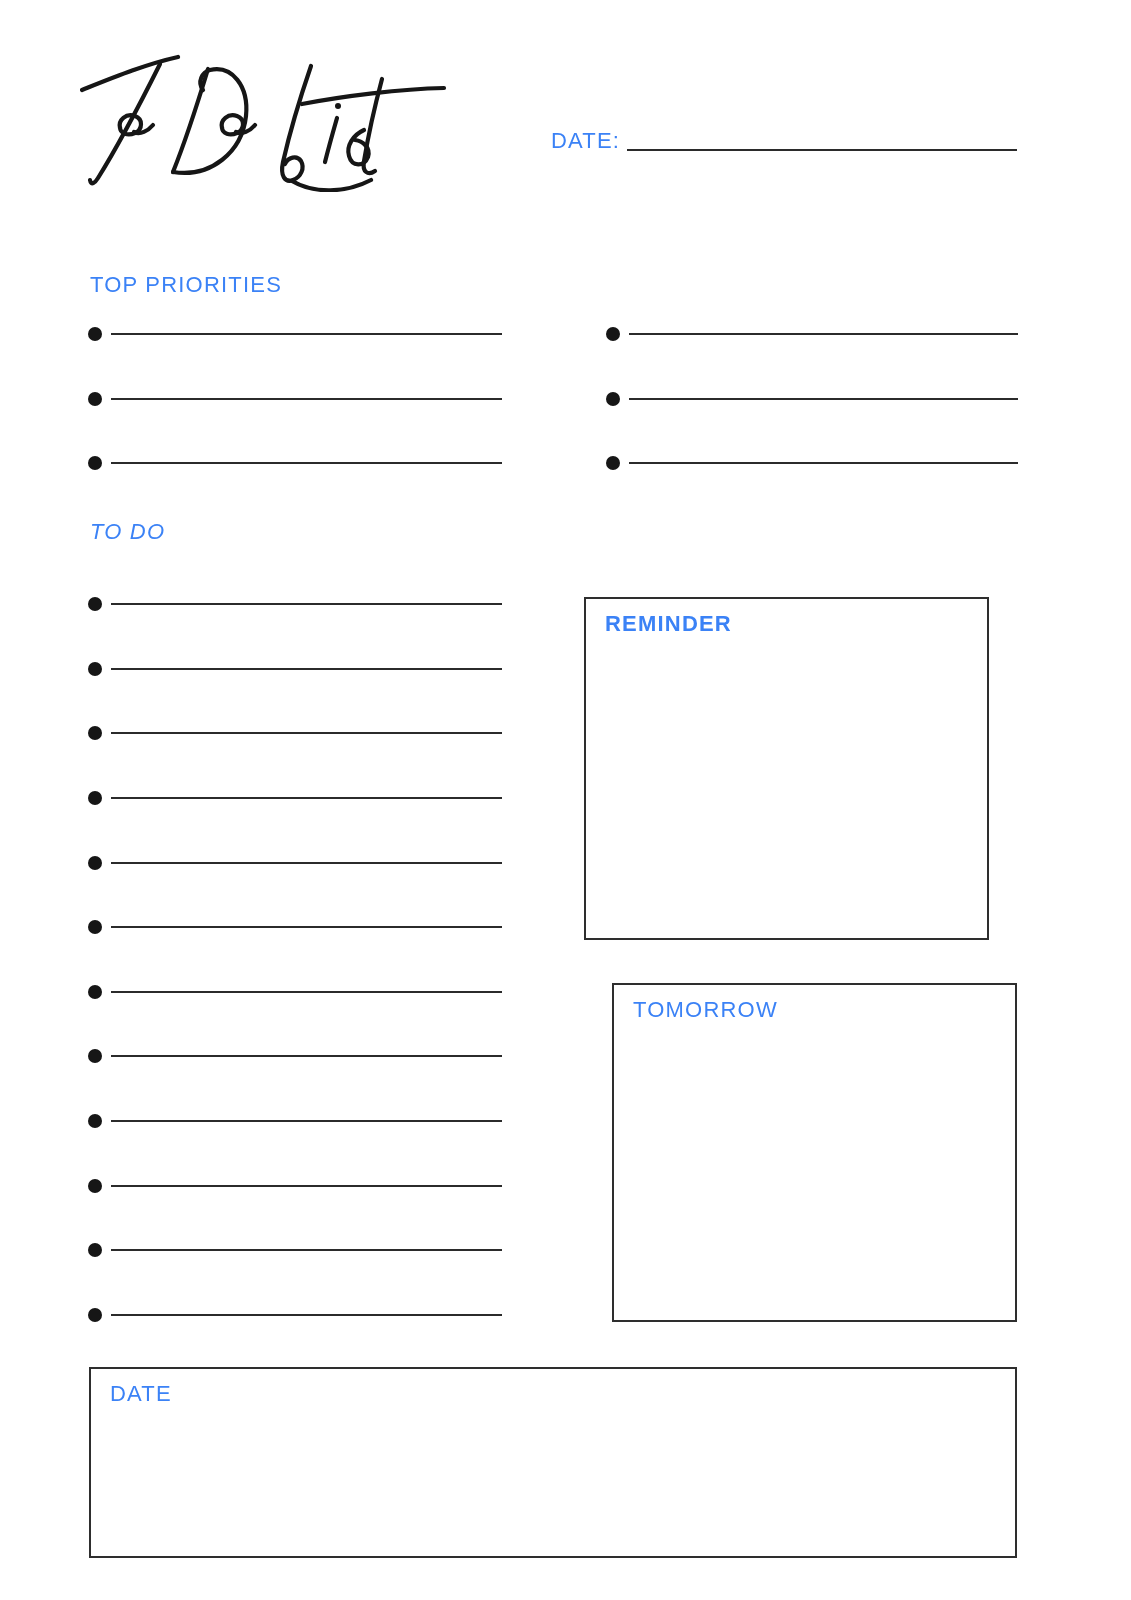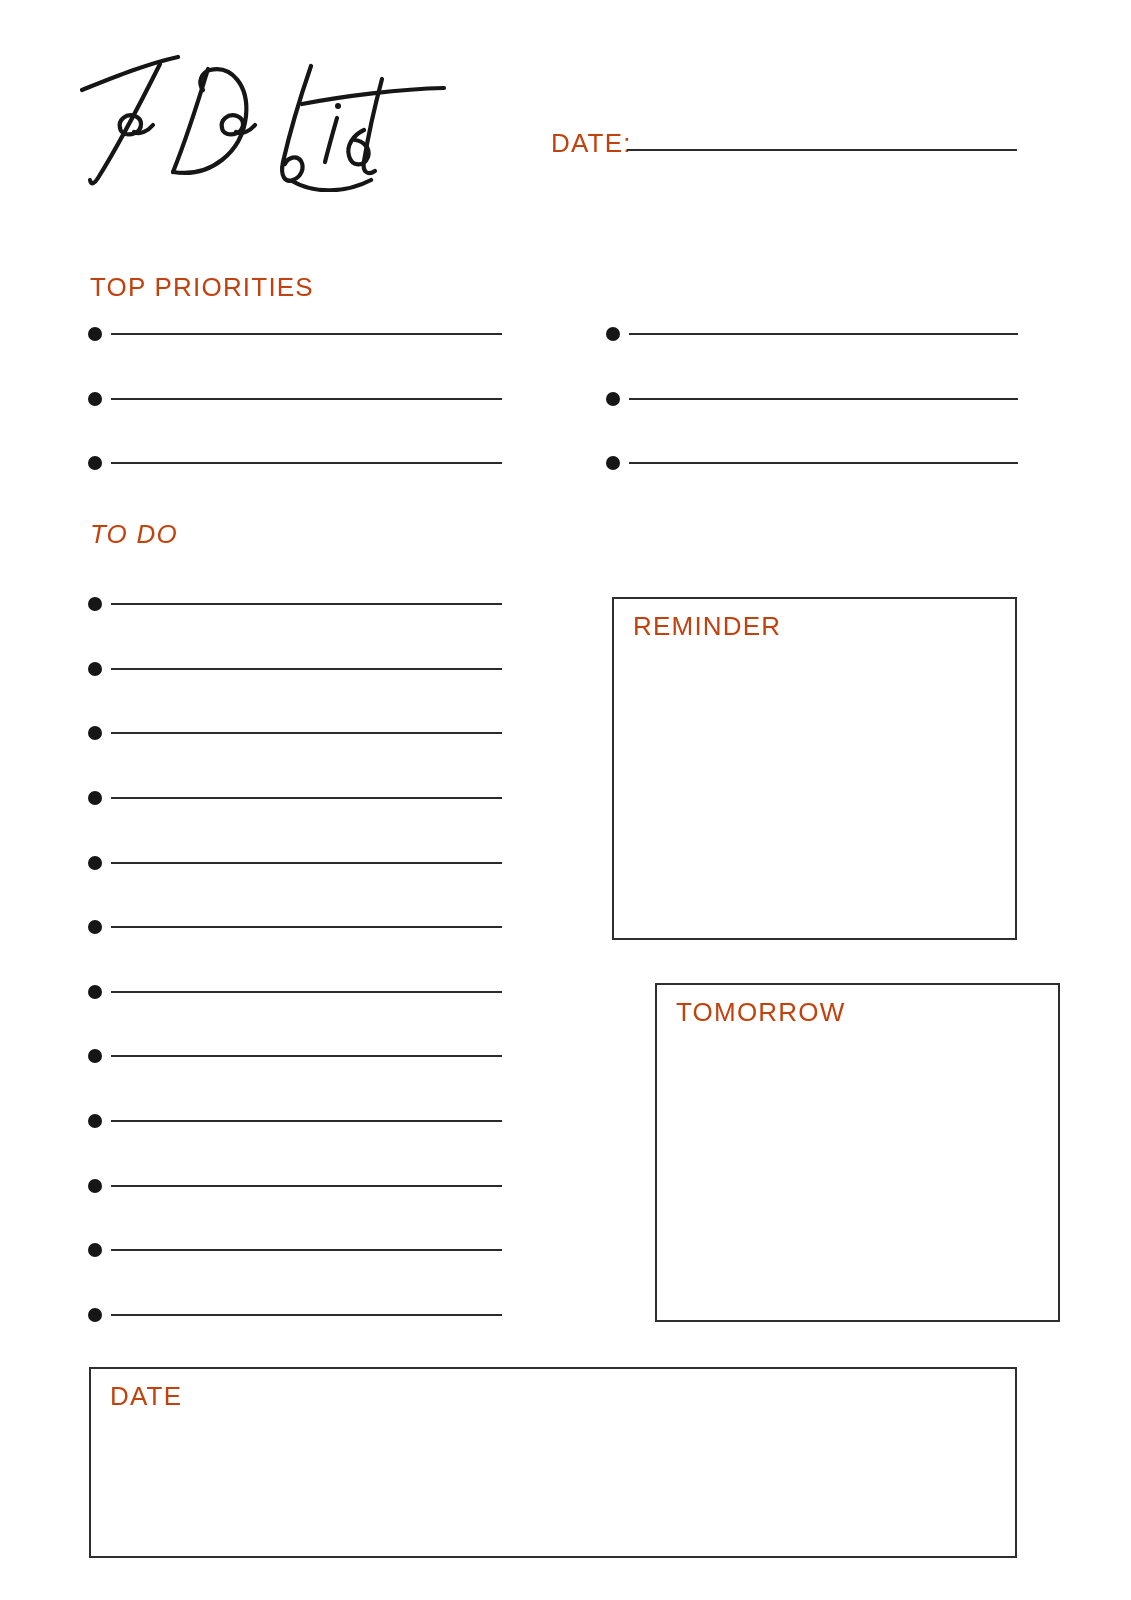--- a/index.html
+++ b/index.html
@@ -16,23 +16,23 @@
   }
   .abs { position: absolute; }
 
   
   .title-script { position: absolute; left: 80px; top: 42px; width: 380px; height: 150px; }
   .title-script path { fill: none; stroke: #161616; stroke-width: 4.2; stroke-linecap: round; stroke-linejoin: round; }
   .title-script circle { fill: #161616; }
 
   
   .label {
-    font-size: 26px;
+    font-size: 22px;
     letter-spacing: 1.2px;
-    color: #c2410c;
+    color: #3b82f6;
     white-space: nowrap;
     line-height: 1;
   }
 
   
   .date-label { left: 551px; top: 130px; }
   .date-line { left: 627px; top: 149px; width: 390px; height: 2px; background: #2b2b2b; }
   .date-value { left: 640px; top: 122px; font-size: 20px; min-width: 200px; height: 26px; }
 
   
@@ -51,22 +51,22 @@
 
   
   .box {
     position: absolute;
     border: 2px solid #2e2e2e;
     background: #ffffff;
     padding: 14px 19px;
   }
   .box .label { display: block; }
   .box-content { position: absolute; left: 0; top: 48px; right: 0; bottom: 0; font-size: 18px; padding: 0 19px; }
-  .box-reminder { left: 612px; top: 597px;  width: 405px; height: 343px; }
-  .box-tomorrow { left: 612px; top: 983px;  width: 405px; height: 339px; margin-left: 43px; }
+  .box-reminder { left: 584px; top: 597px;  width: 405px; height: 343px; font-weight: bold; }
+  .box-tomorrow { left: 612px; top: 983px;  width: 405px; height: 339px; }
   .box-notes    { left: 89px;  top: 1367px; width: 928px; height: 191px; }
 </style>
 </head>
 <body>
 
 <div class="page">
 
   <svg class="title-script" viewBox="0 0 380 150" role="img" aria-label="To Do List">
 
     <path d="M2,48 C32,36 66,22 98,15"></path>

